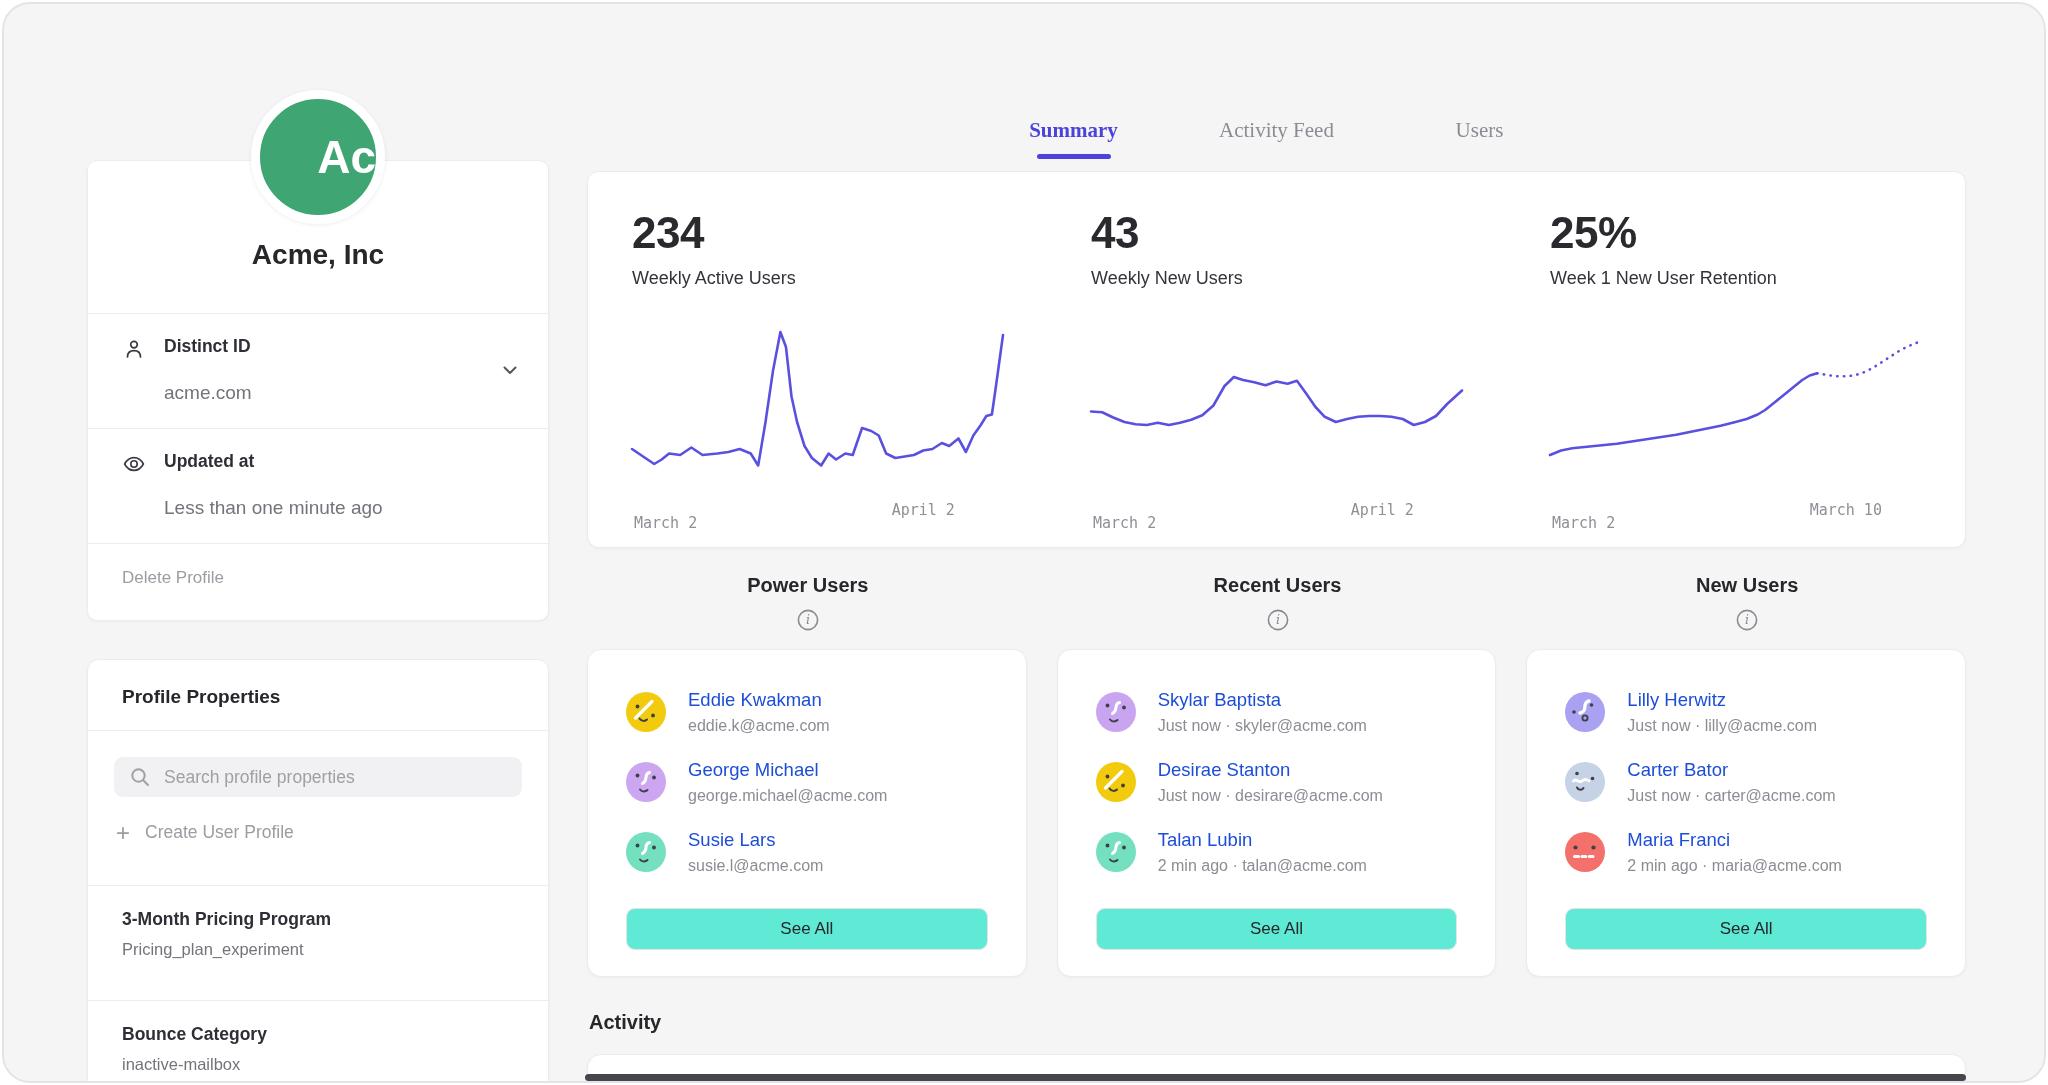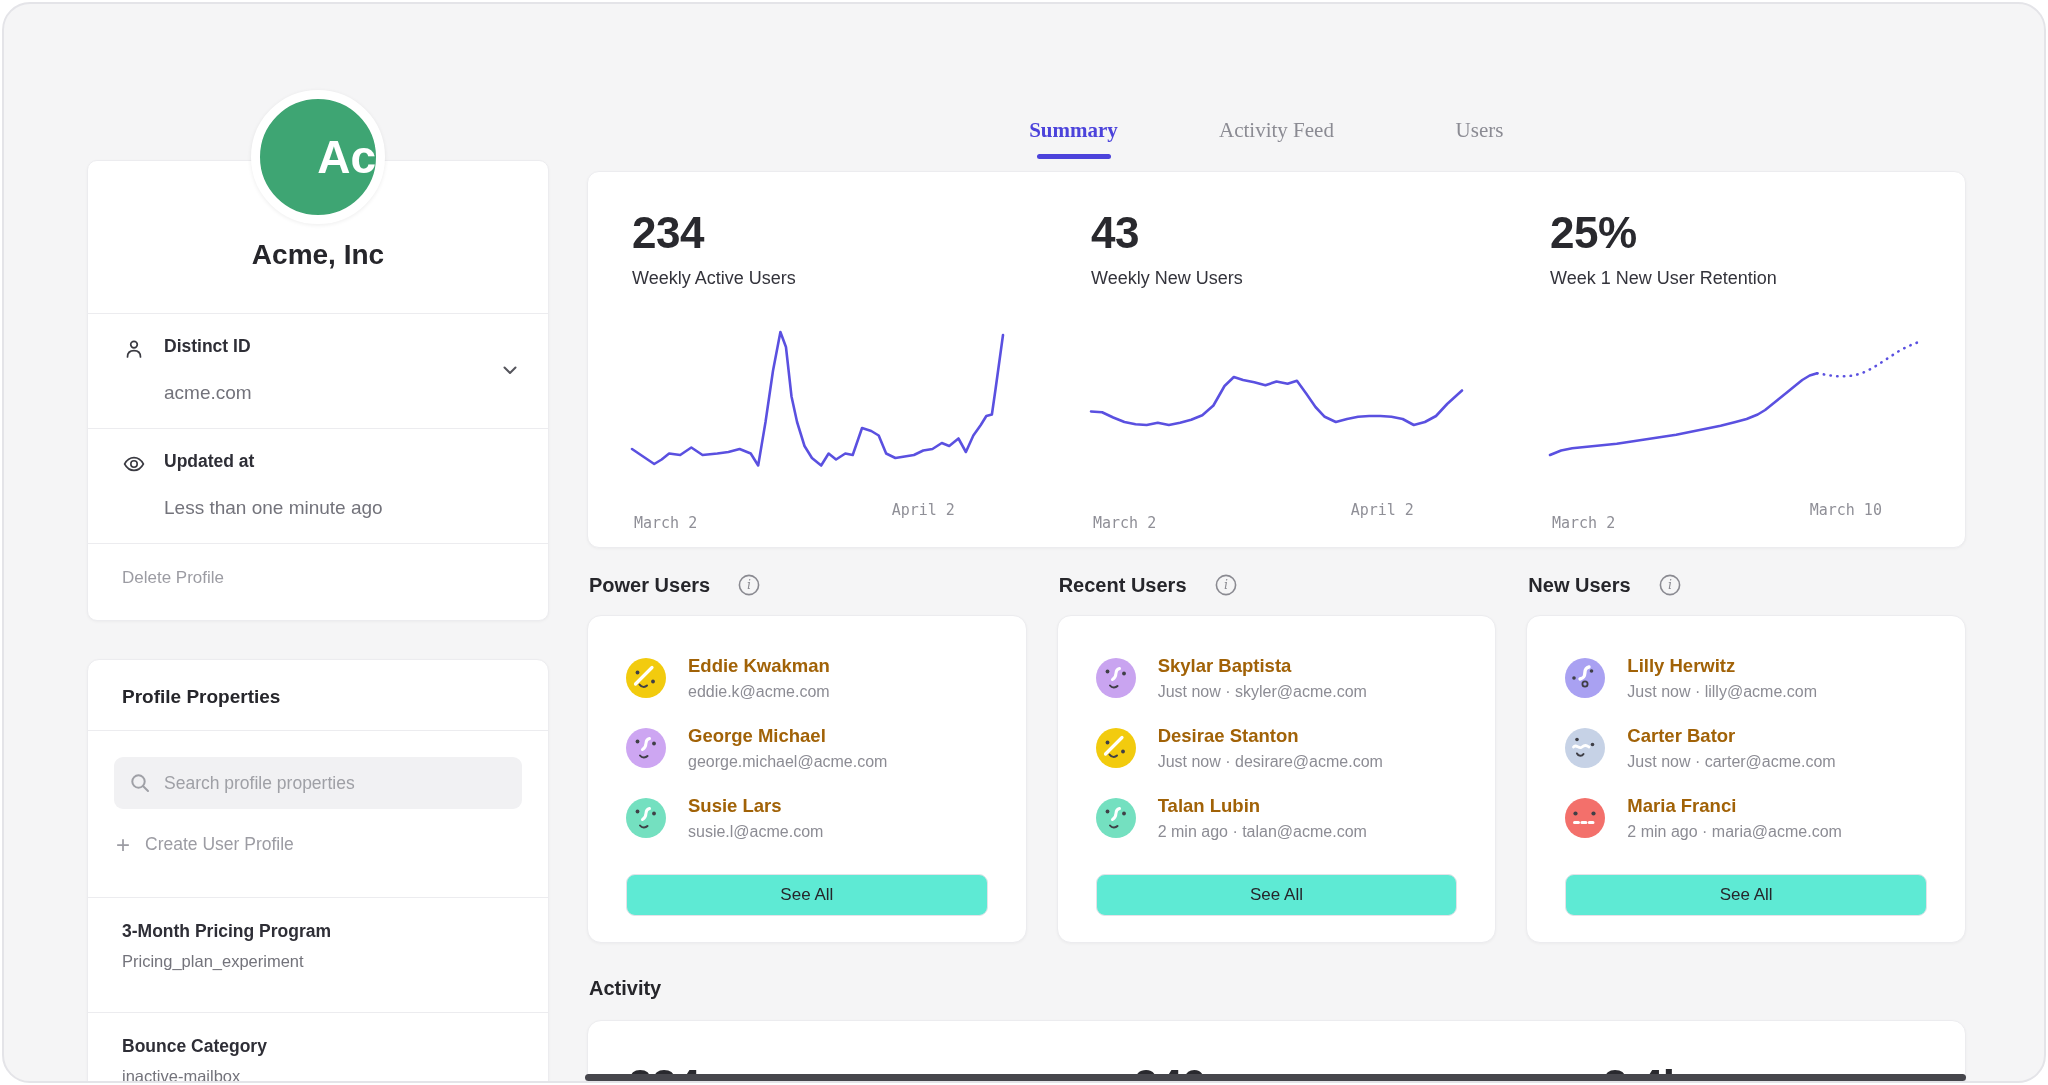--- a/index.html
+++ b/index.html
@@ -29,21 +29,21 @@
   .p-icon { width:24px; height:24px; flex:0 0 24px; margin-top:1px; }
   .p-texts { flex:1; }
   .p-label { font-size:17.5px; font-weight:700; color:#2E2E36; }
   .p-value { margin-top:25px; font-size:19px; color:#73737B; }
   .chev { width:24px; height:24px; margin-top:22px; cursor:pointer; }
   .delete-row { border-top:1px solid #ECECEF; padding:24px 34px 32px; color:#9C9CA3; font-size:17px; cursor:pointer; }
 
   .props-card { margin-top:38px; border-radius:12px; }
   .props-title { padding:26px 34px 22px; font-size:19px; font-weight:700; color:#26262B; }
   .search-wrap { border-top:1px solid #ECECEF; padding:26px 26px 0; }
-  .search-box { height:52px; border-radius:9px; background:#F1F1F3; display:flex; align-items:center; gap:11px; padding:0 15px; }
+  .search-box { height:40px; border-radius:9px; background:#F1F1F3; display:flex; align-items:center; gap:11px; padding:0 15px; }
   .search-box svg { flex:0 0 22px; }
   .search-box input { border:none; background:transparent; outline:none; width:100%; font-size:17.5px; color:#3A3A41; font-family:"Liberation Sans", sans-serif; }
   .search-box input::placeholder { color:#9FA0A6; }
   .create-row { display:flex; align-items:center; gap:15px; padding:25px 28px 28px; color:#9C9CA3; font-size:17.5px; cursor:pointer; }
   .plus-glyph { font-size:24px; line-height:18px; color:#9C9CA3; }
   .prop-item { border-top:1px solid #ECECEF; padding:23px 34px 27px;margin-top:14px; }
   .prop-name { font-size:17.5px; font-weight:700; color:#2E2E36; }
   .prop-value { margin-top:10px; font-size:16.5px; color:#73737B; }
 
   
@@ -60,27 +60,27 @@
   .stat-col { flex:1 1 0; padding:36px 44px 26px; display:flex; flex-direction:column; min-width:0; }
   .stat-value { font-size:44px; font-weight:700; color:#29292E; letter-spacing:-.5px; }
   .stat-label { margin-top:10px; font-size:18px; color:#33333B; }
   .chart { margin-top:40px; width:100%; height:150px; display:block; overflow:visible; }
   .axis { position:relative; height:26px; margin-top:16px; font-family:"DejaVu Sans Mono", monospace; font-size:15px; color:#8F8F97; }
   .ax-left { position:absolute; left:2px; top:19px; }
   .ax-right { position:absolute; left:70%; top:6px; white-space:nowrap; }
 
   .user-cols { display:flex; gap:30px; margin-top:26px; }
   .user-col { flex:1 1 0; min-width:0; }
-  .u-head { display:flex; gap:28px; padding:0 0 18px 2px; }
+  .u-head { display:flex; align-items:center; gap:12px; padding:0 0 18px 2px;flex-direction:column; }
   .u-title { margin:0; font-size:20px; font-weight:700; color:#26262B; }
   .info { width:22px; height:22px; cursor:pointer; }
   .u-card { border-radius:14px; padding:28px 38px 26px; }
   .u-row { display:flex; gap:22px; align-items:center; padding:11px 0 13px; cursor:pointer; }
   .u-avatar { width:40px; height:40px; flex:0 0 40px; }
-  .u-name { font-size:18.5px; font-weight:700; color:#a16207; }
+  .u-name { font-size:18.5px; font-weight:400; color:#1d4ed8; }
   .u-meta { margin-top:6px; font-size:16px; color:#8C8C94; }
   .see-all { margin-top:20px; width:100%; height:42px; border-radius:9px; border:1px solid #E3E3E8;
              background:#5eead4; font-size:17px; color:#26262B; cursor:pointer; font-family:"Liberation Sans", sans-serif; }
 
   .activity { margin-top:34px; }
   .activity-title { margin:0 0 20px 2px; font-size:20px; font-weight:700; color:#26262B; }
   .activity-card { position:relative; height:120px; border-radius:14px; }
   .act-num { position:absolute; top:40px; font-size:44px; font-weight:700; color:#29292E; letter-spacing:-.5px; }
 
   .bottom-bar { position:absolute; left:581px; width:1381px; bottom:0; height:7px; border-radius:4px; background:#46464C; z-index:5; }

